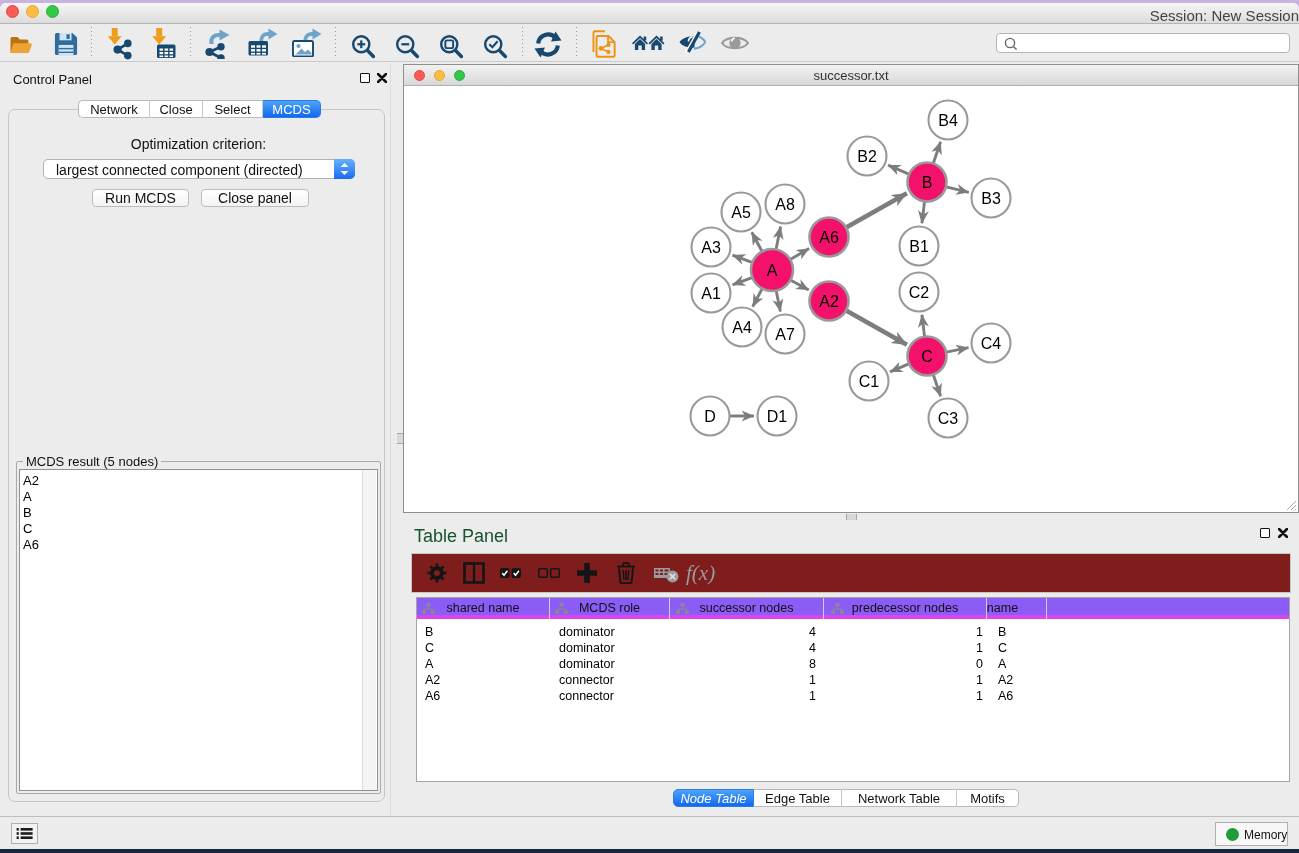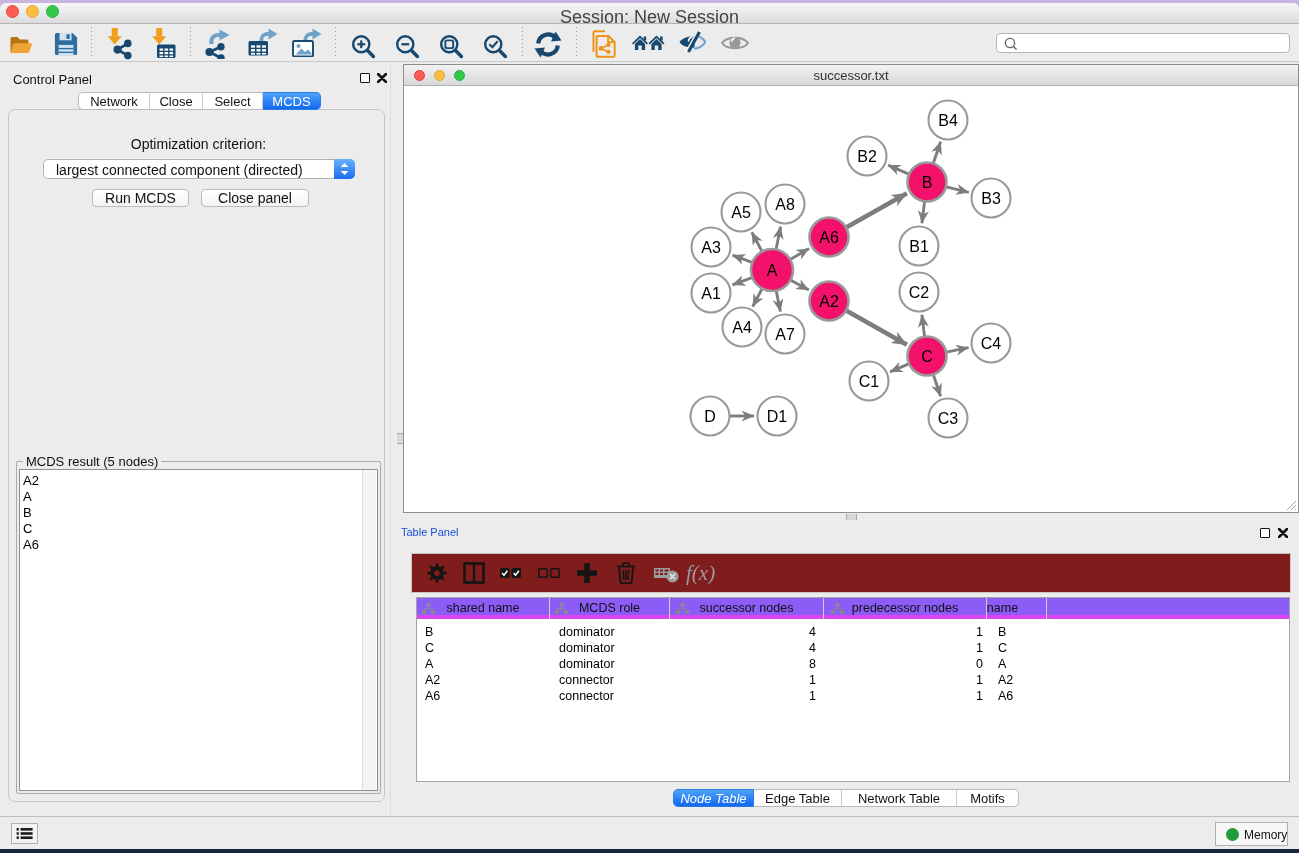--- a/index.html
+++ b/index.html
@@ -3,21 +3,21 @@
 <meta charset="utf-8">
 <style>
 * { margin:0; padding:0; box-sizing:border-box; }
 html,body { width:1299px; height:853px; overflow:hidden; }
 body { font-family:"Liberation Sans", sans-serif; background:#c9b4df; position:relative; }
 .abs { position:absolute; }
 #win { position:absolute; left:0; top:3px; width:1299px; height:846px; background:#ececec; border-radius:6px 6px 0 0; overflow:hidden; }
 #deskstrip { position:absolute; left:0; top:849px; width:1299px; height:4px; background:#17263f; }
 
 #titlebar { position:absolute; left:0; top:3px; width:1299px; height:21px; background:linear-gradient(#f6f6f6,#dcdcdc); border-bottom:1px solid #b4b4b4; border-radius:6px 6px 0 0; }
-#titlebar .title { position:absolute; left:0; right:0; top:4px; text-align:center; font-size:18px; color:#434343; }
+#titlebar .title { position:absolute; left:0; right:0; top:4px; text-align:right; font-size:15px; color:#434343; }
 .tl { position:absolute; width:13px; height:13px; border-radius:50%; top:2px; }
 
 #toolbar { position:absolute; left:0; top:24px; width:1299px; height:38px; background:#ececec; border-bottom:1px solid #c9c9c9; }
 .sep { position:absolute; top:3px; width:1px; height:32px; background-image:linear-gradient(#9a9a9a 33%, rgba(0,0,0,0) 0%); background-size:1px 4px; }
 #search { position:absolute; left:996px; top:9px; width:294px; height:20px; background:#fff; border:1px solid #b5b5b5; border-radius:4px; }
 
 #cp-title { position:absolute; left:13px; top:72px; font-size:13px; color:#111; }
 #cp-content { position:absolute; left:8px; top:109px; width:377px; height:693px; border:1px solid #c6c6c6; border-radius:7px; background:#ececec; }
 .seg { position:absolute; display:flex; font-size:13px; }
 .seg .t { background:#fff; border-top:1px solid #b9b9b9; border-bottom:1px solid #b9b9b9; border-right:1px solid #c9c9c9; color:#111; text-align:center; line-height:16px; height:18px; padding-top:1px; }
@@ -33,21 +33,21 @@
 #grp { position:absolute; left:16px; top:461px; width:365px; height:333px; border:1px solid #aaa; border-radius:2px; }
 #grp .lbl { position:absolute; left:6px; top:-8px; background:#ececec; padding:0 3px; font-size:13px; color:#111; }
 #mlist { position:absolute; left:2px; top:7px; width:359px; height:322px; background:#fff; border:1px solid #919191; font-size:13px; color:#000; padding-top:3px; }
 #mlist .sb { position:absolute; right:1px; top:0; width:14px; height:100%; background:#f4f4f4; border-left:1px solid #dcdcdc; }
 #mlist div.it { padding-left:3px; height:16px; line-height:16px; }
 
 #iframe { position:absolute; left:403px; top:64px; width:896px; height:449px; border:1px solid #8e8e8e; background:#fff; }
 #ititle { position:absolute; left:0; top:0; width:100%; height:21px; background:linear-gradient(#f2f2f2,#d8d8d8); border-bottom:1px solid #b0b0b0; }
 #ititle .title { position:absolute; left:0; right:0; top:3px; text-align:center; font-size:13px; color:#333; }
 
-#tp-title { position:absolute; left:401px; top:526px; font-size:11px; color:#1d4ed8; }
+#tp-title { position:absolute; left:414px; top:526px; font-size:18px; color:#14532d; }
 #tp-toolbar { position:absolute; left:411px; top:553px; width:880px; height:40px; background:#7f1d1d; border:1px solid #c6c6c6; }
 #ttable { position:absolute; left:416px; top:597px; width:874px; height:185px; background:#fff; border:1px solid #a5a5a5; font-size:12.5px; }
 #thead { position:absolute; left:0; top:0; width:100%; height:21px; background:#8b5cf6; border-bottom:4px solid #d946ef; }
 #thead .hc { position:absolute; top:0; height:21px; border-right:1px solid #cfcfcf; text-align:center; line-height:21px; color:#111; }
 .hico { position:absolute; top:5px; }
 .row { position:absolute; height:16px; line-height:16px; color:#000; }
 
 #statusbar { position:absolute; left:0; top:816px; width:1299px; height:33px; background:#ececec; border-top:1px solid #bdbdbd; }
 #memb { position:absolute; left:1215px; top:822px; width:73px; height:24px; background:#f7f7f7; border:1px solid #b0b0b0; font-size:12px; color:#111; }
 #listb { position:absolute; left:11px; top:823px; width:27px; height:21px; background:#f2f2f2; border:1px solid #b0b0b0; }
@@ -232,21 +232,21 @@
       </svg>
   </div>
 </div>
 
 <div id="cp-title">Control Panel</div>
 <span class="floatico" style="left:360px;top:73px;"></span>
 <svg class="abs" style="left:377px;top:73px" width="10" height="10" viewBox="0 0 10 10">
     <path d="M1 1 L9 9 M9 1 L1 9" stroke="#111" stroke-width="2.6" stroke-linecap="round"></path>
   </svg>
 <div id="cp-content"></div>
-<div class="seg" style="left:78px;top:92px;">
+<div class="seg" style="left:78px;top:100px;">
   <div class="t first" style="width:72px;">Network</div>
   <div class="t" style="width:53px;">Close</div>
   <div class="t" style="width:60px;">Select</div>
   <div class="t last sel" style="width:58px;">MCDS</div>
 </div>
 <div id="optlabel">Optimization criterion:</div>
 <div id="select">
   <span class="txt">largest connected component (directed)</span>
   <span class="step"><svg width="21" height="20" viewBox="0 0 21 20">
         <path d="M6.6 8 L10.5 4 L14.4 8 Z" fill="#fff"></path>

